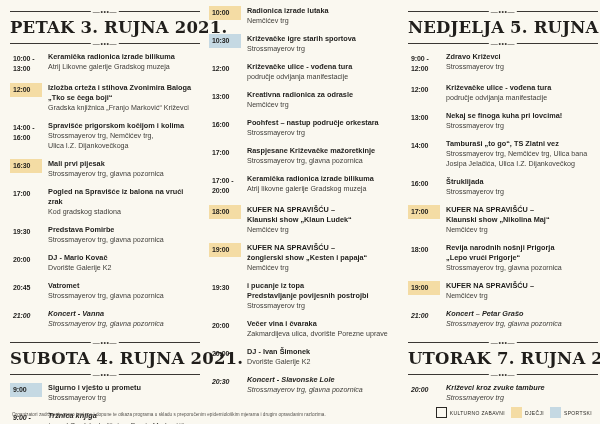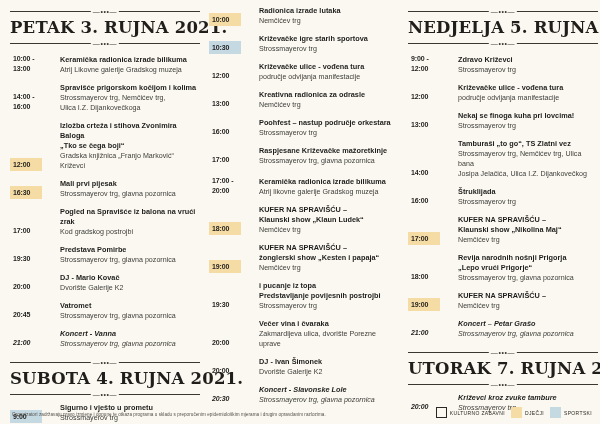--- a/index.html
+++ b/index.html
@@ -70,24 +70,23 @@
     text-align: center;
     color: #201E1B;
     padding: 2px 0 2px 0;
     white-space: nowrap;
   }
 
   
   .events { }
   .event {
     display: flex;
-    align-items: flex-end;
+    align-items: flex-start;
     margin-bottom: 8px;
     position: relative;
-    gap: 12px;
   }
   .event:last-child { margin-bottom: 0; font-style: italic; }
   .time {
     flex: 0 0 32px;
     width: 32px;
     font-size: 7px;
     font-weight: bold;
     line-height: 9.5px;
     color: #1F1E1C;
     padding: 2px 0 2px 3px;
@@ -169,47 +168,47 @@
         </div>
         <div class="events">
           <div class="event">
             <div class="time"><span class="t1">10:00 -</span><span class="t2">13:00</span></div>
             <div class="body">
               <div class="ev-title">Keramička radionica izrade bilikuma</div>
               <div class="ev-loc">Atrij Likovne galerije Gradskog muzeja</div>
             </div>
           </div>
           <div class="event">
+            <div class="time hl-child"><span class="t1">12:00</span></div>
+            <div class="body">
+              <div class="ev-title">Izložba crteža i stihova Zvonimira Baloga</div>
+              <div class="ev-title">„Tko se čega boji“</div>
+              <div class="ev-loc">Gradska knjižnica „Franjo Marković“ Križevci</div>
+            </div>
+          </div>
+          <div class="event">
             <div class="time"><span class="t1">14:00 -</span><span class="t2">16:00</span></div>
             <div class="body">
               <div class="ev-title">Spravišće prigorskom kočijom i kolima</div>
               <div class="ev-loc">Strossmayerov trg, Nemčićev trg,</div>
               <div class="ev-loc">Ulica I.Z. Dijankovečkoga</div>
             </div>
           </div>
           <div class="event">
-            <div class="time hl-child"><span class="t1">12:00</span></div>
-            <div class="body">
-              <div class="ev-title">Izložba crteža i stihova Zvonimira Baloga</div>
-              <div class="ev-title">„Tko se čega boji“</div>
-              <div class="ev-loc">Gradska knjižnica „Franjo Marković“ Križevci</div>
-            </div>
-          </div>
-          <div class="event">
             <div class="time hl-child"><span class="t1">16:30</span></div>
             <div class="body">
               <div class="ev-title">Mali prvi pijesak</div>
               <div class="ev-loc">Strossmayerov trg, glavna pozornica</div>
             </div>
           </div>
           <div class="event">
             <div class="time"><span class="t1">17:00</span></div>
             <div class="body">
               <div class="ev-title">Pogled na Spravišće iz balona na vrući zrak</div>
-              <div class="ev-loc">Kod gradskog postrojbi</div>
+              <div class="ev-loc">Kod gradskog stadiona</div>
             </div>
           </div>
           <div class="event">
             <div class="time"><span class="t1">19:30</span></div>
             <div class="body">
               <div class="ev-title">Predstava Pomirbe</div>
               <div class="ev-loc">Strossmayerov trg, glavna pozornica</div>
             </div>
           </div>
           <div class="event">

